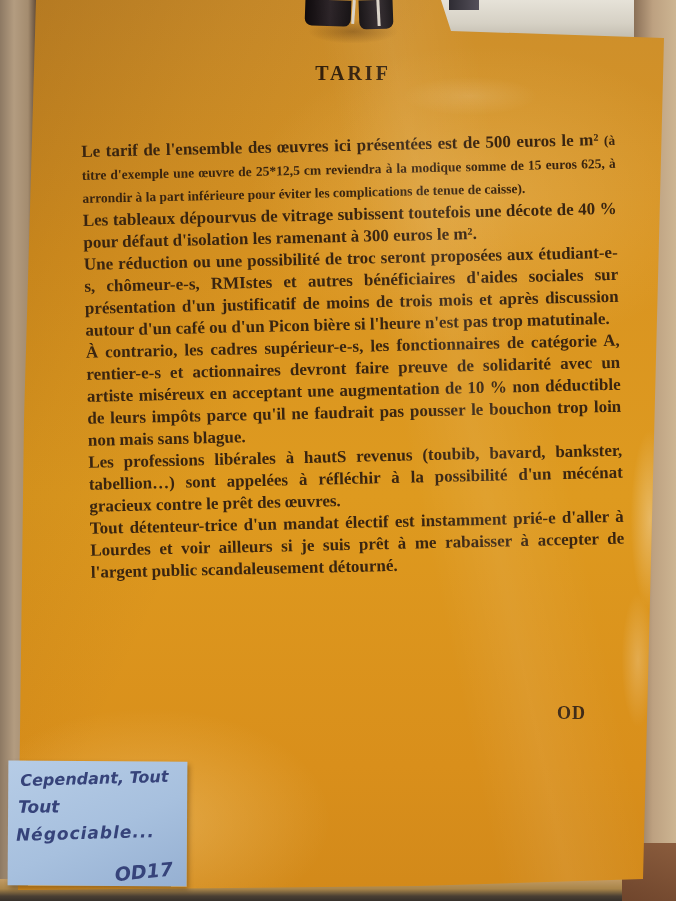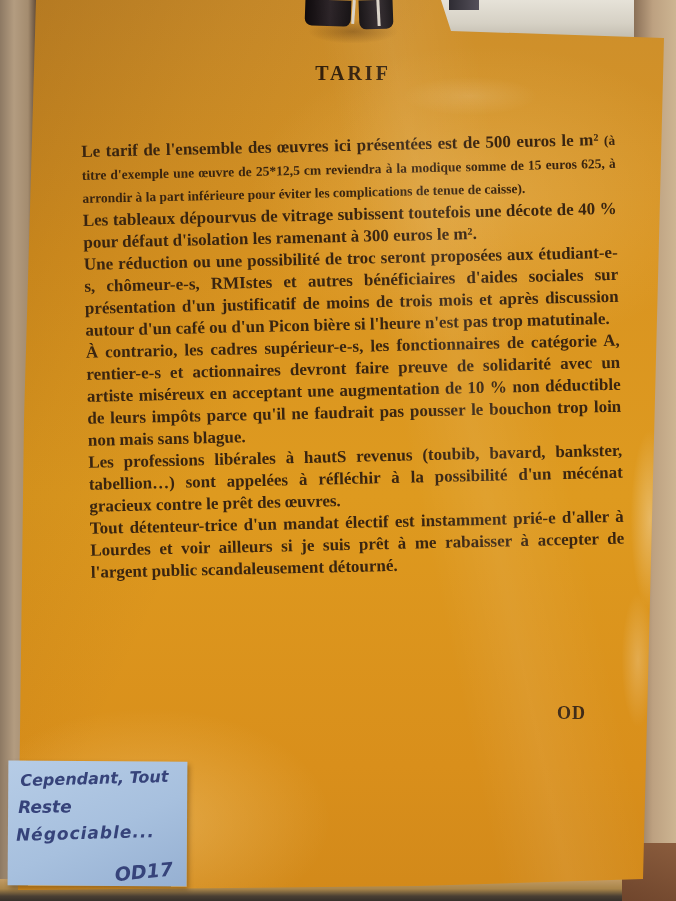--- a/index.html
+++ b/index.html
@@ -105,18 +105,18 @@
     <p>Les professions libérales à hautS revenus (toubib, bavard, bankster, tabellion…) sont appelées à réfléchir à la possibilité d'un mécénat gracieux contre le prêt des œuvres.</p>
     <p>Tout détenteur-trice d'un mandat électif est instamment prié-e d'aller à Lourdes et voir ailleurs si je suis prêt à me rabaisser à accepter de l'argent public scandaleusement détourné.</p>
   </div>
 
   <div class="doc-sign">OD</div>
 
   <div class="glare"></div>
 
   <div class="sticky">
     <div class="hand l1">Cependant, Tout</div>
-    <div class="hand l2">Reste</div>
+    <div class="hand l2">Tout</div>
     <div class="hand l3">Négociable...</div>
     <div class="hand sig">OD17</div>
   </div>
 
 </div>
 
 </body></html>

